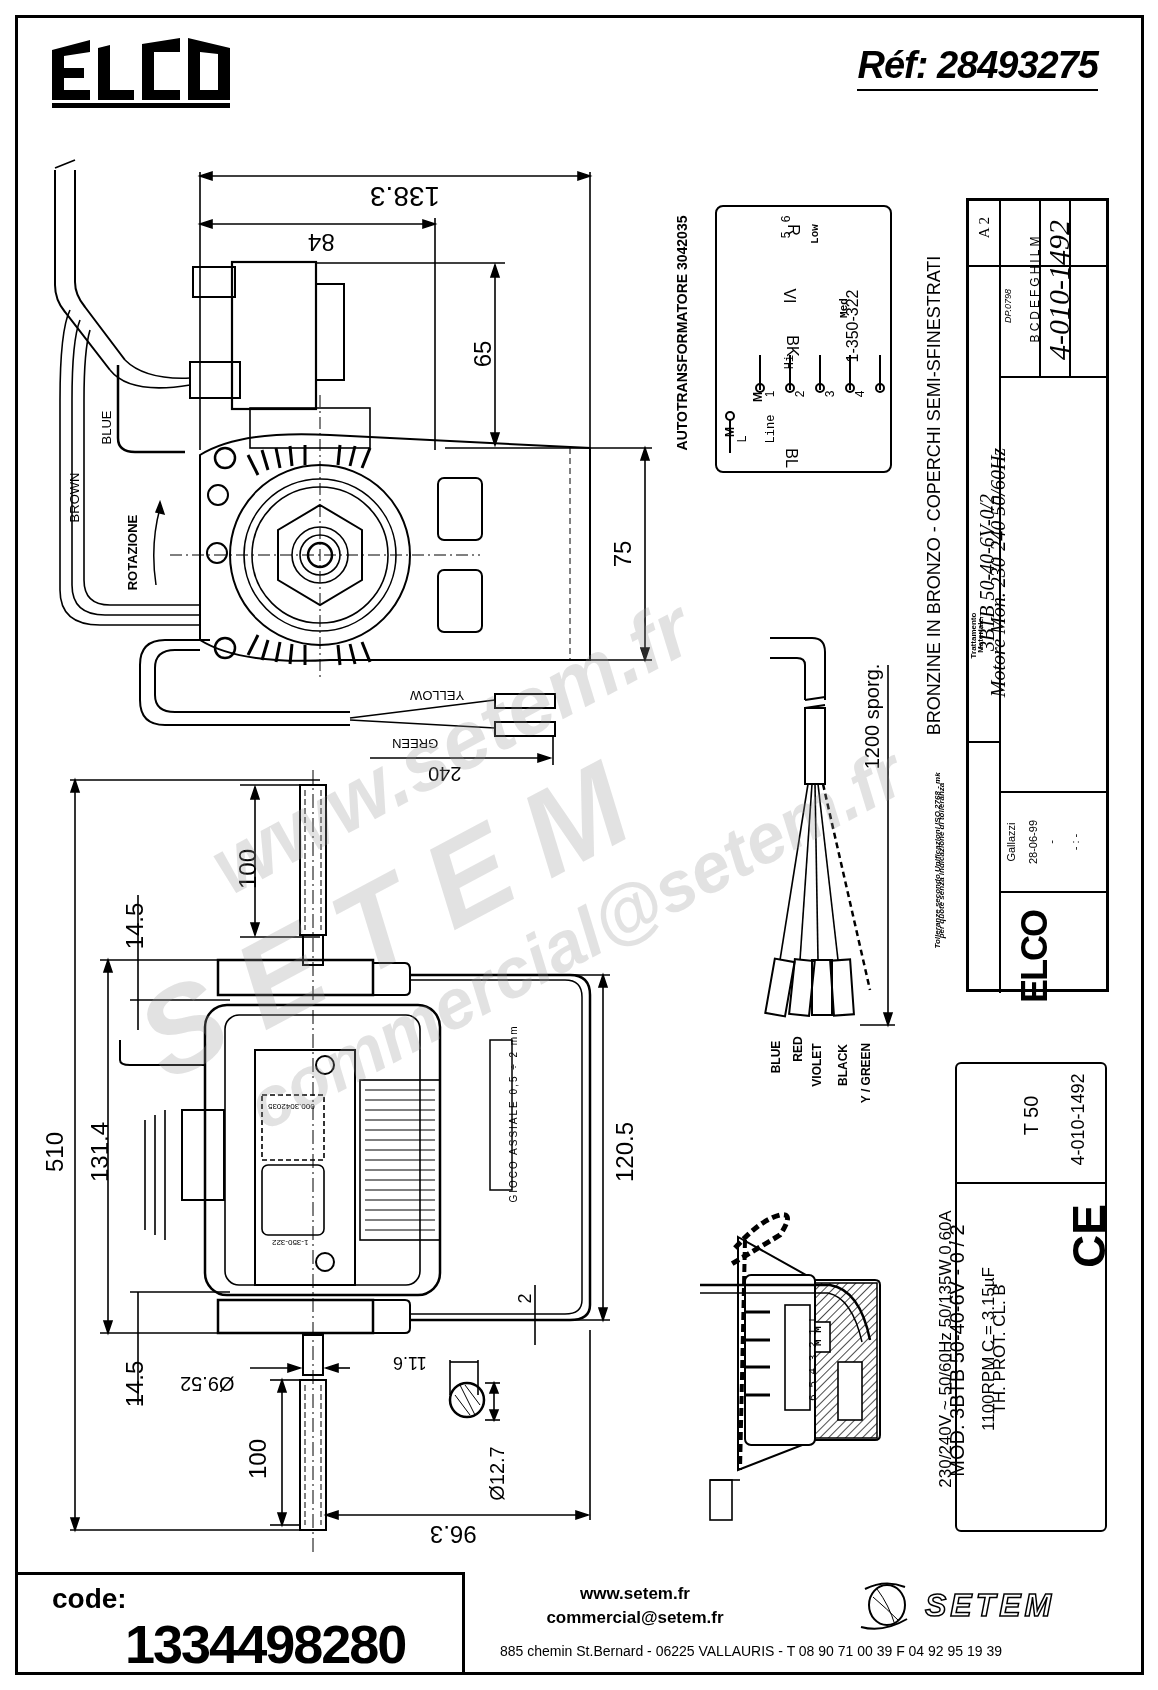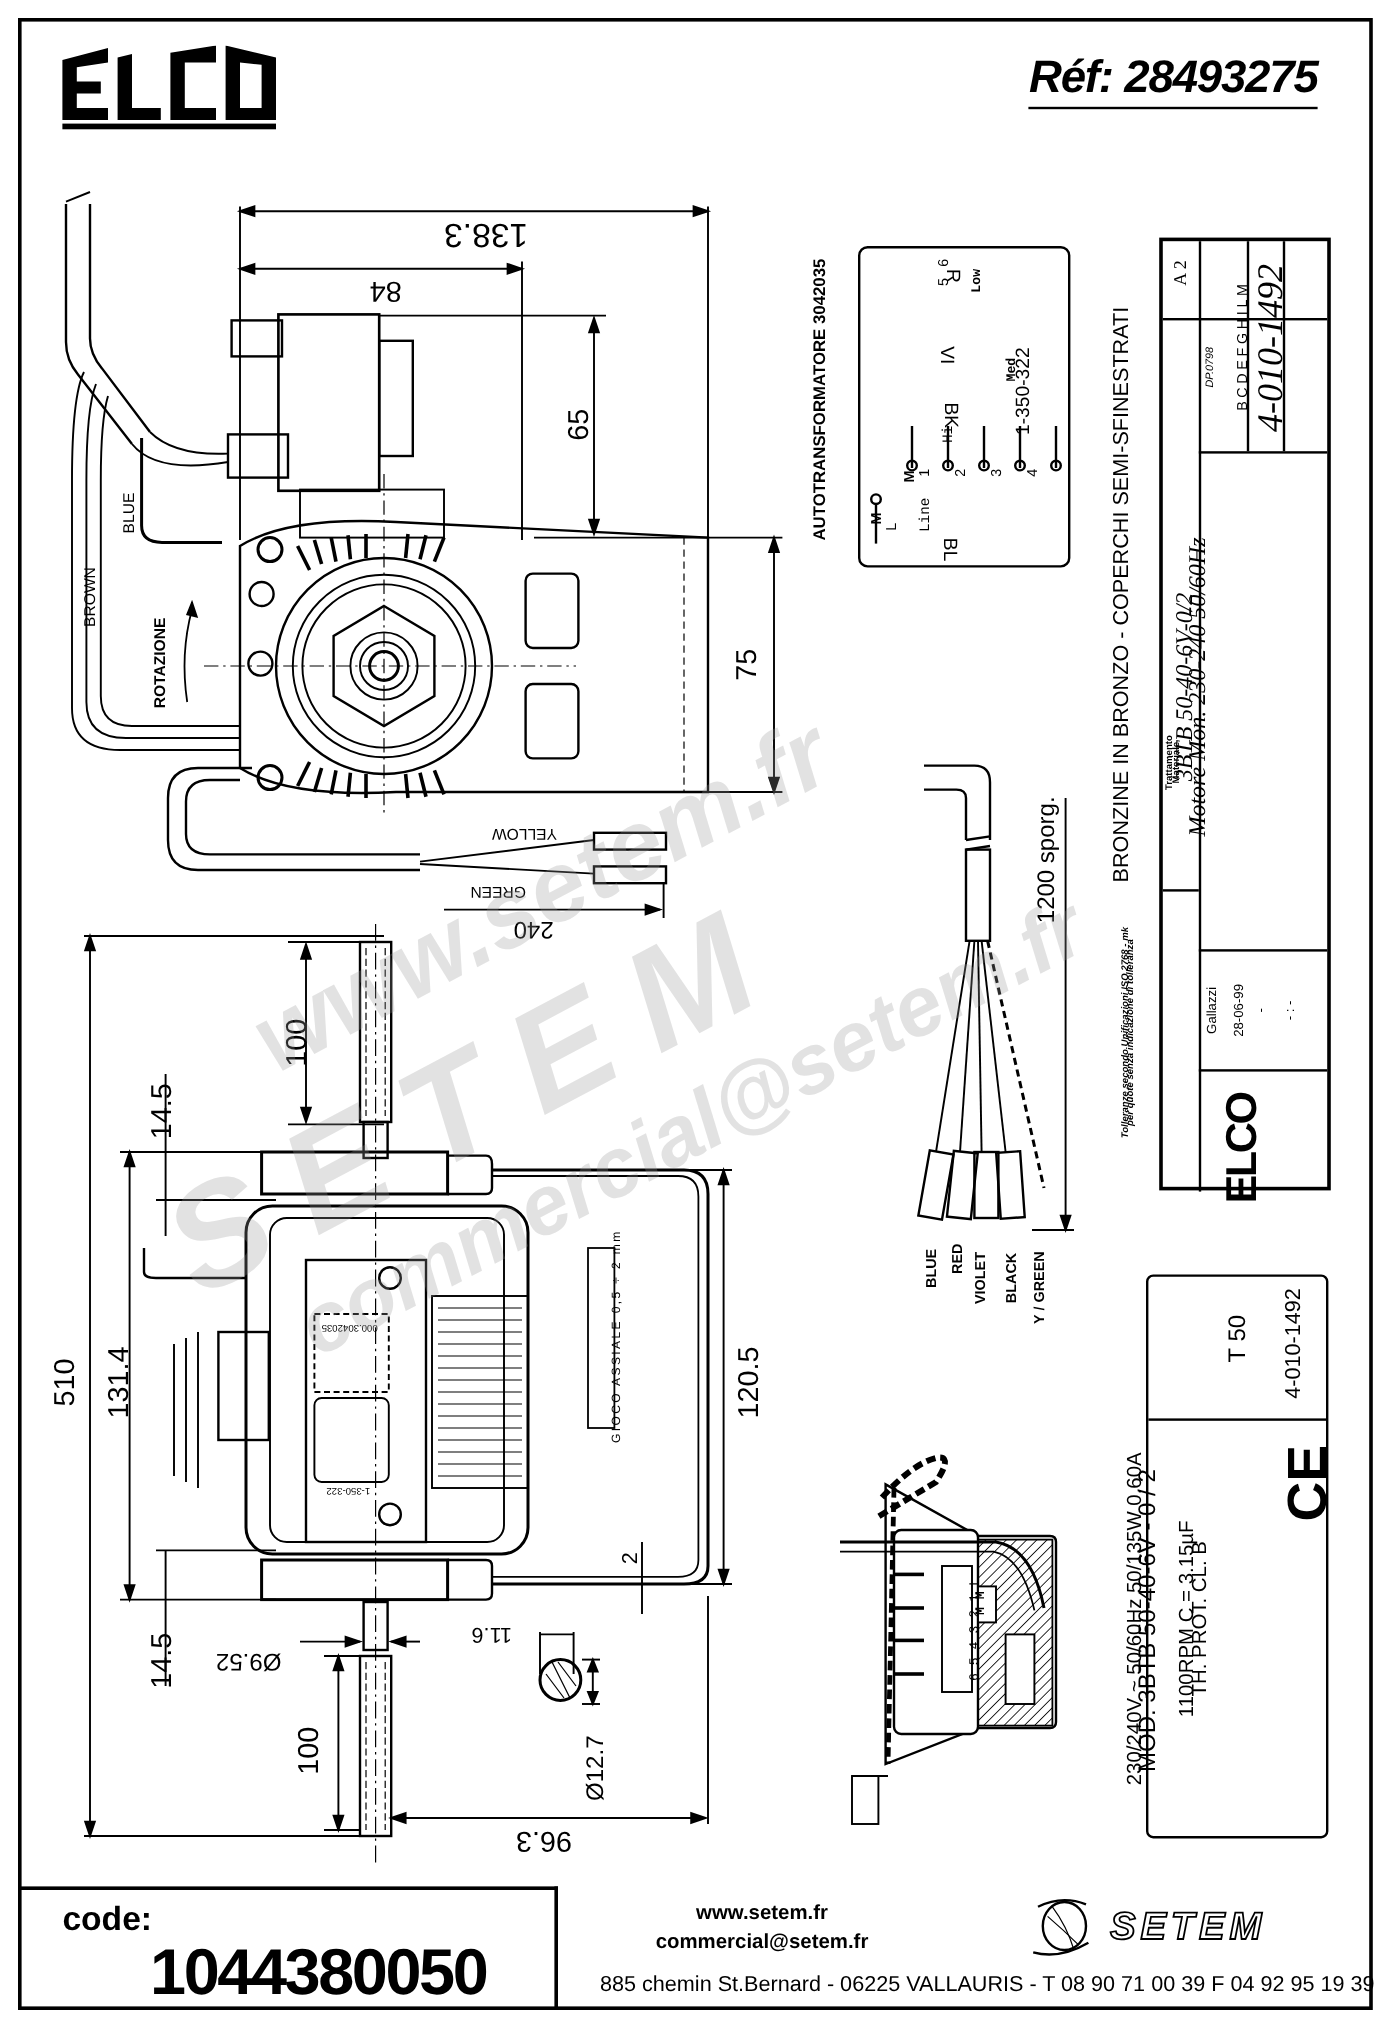--- a/index.html
+++ b/index.html
@@ -23,21 +23,21 @@
   .title-block { position: absolute; left: 966px; top: 198px; width: 143px; height: 794px; border: 3px solid #000; }
   .bronze { font-size: 18px; }
 
   .rating-box { position: absolute; left: 955px; top: 1062px; width: 152px; height: 470px; border: 2px solid #000; border-radius: 6px; }
   .rating-text { font-size: 20px; }
 
   .footer-code { position: absolute; left: 15px; top: 1572px; width: 450px; height: 103px; border-top: 3px solid #000; border-right: 3px solid #000; }
   .code-label { position: absolute; left: 17px; top: 8px; font-size: 28px; font-weight: bold; margin-left: 20px; }
   .code-value { position: absolute; left: 110px; top: 38px; font-size: 54px; font-weight: bold; letter-spacing: -2px; }
   .footer-web { position: absolute; left: 520px; top: 1582px; width: 230px; text-align: center; font-size: 17px; font-weight: bold; line-height: 24px; }
-  .footer-addr { position: absolute; left: 500px; top: 1643px; font-size: 18px; white-space: nowrap; }
+  .footer-addr { position: absolute; left: 500px; top: 1643px; font-size: 14px; white-space: nowrap; }
   .setem-logo { position: absolute; left: 855px; top: 1575px; width: 260px; height: 60px; }
 
   .watermark { position: absolute; color: rgba(150,150,150,0.28); font-weight: bold; font-style: italic; white-space: nowrap; transform-origin: left top; pointer-events: none; }
 </style>
 </head>
 <body>
 
 <div class="frame"></div>
 
 <svg class="logo-elco" viewBox="0 0 185 70">
@@ -418,21 +418,21 @@
   <div class="rot rating-text" style="left:55px;top:40px;transform:rotate(-90deg);">T 50</div>
   <div class="rot rating-text" style="left:75px;top:45px;transform:rotate(-90deg);font-size:18px;">4-010-1492</div>
 </div>
 
 <div class="watermark" style="left:195px;top:830px;font-size:82px;transform:rotate(-28deg);">www.setem.fr</div>
 <div class="watermark" style="left:115px;top:985px;font-size:120px;letter-spacing:30px;transform:rotate(-28deg);">SETEM</div>
 <div class="watermark" style="left:235px;top:1075px;font-size:70px;transform:rotate(-28deg);">commercial@setem.fr</div>
 
 <div class="footer-code">
   <div class="code-label">code:</div>
-  <div class="code-value">1044380050</div>
+  <div class="code-value">1334498280</div>
 </div>
 <div class="footer-web">
   <div>www.setem.fr</div>
   <div>commercial@setem.fr</div>
 </div>
 <div class="footer-addr">885 chemin St.Bernard  -  06225 VALLAURIS  -  T 08 90 71 00 39   F 04 92 95 19 39</div>
 <div class="setem-logo">
   <svg width="60" height="60" viewBox="0 0 60 60" fill="none" stroke="#000" stroke-width="2" style="position:absolute;left:0;top:0;">
     <ellipse cx="32" cy="30" rx="18" ry="20"></ellipse>
     <path d="M10,14 Q30,4 50,12"></path>

